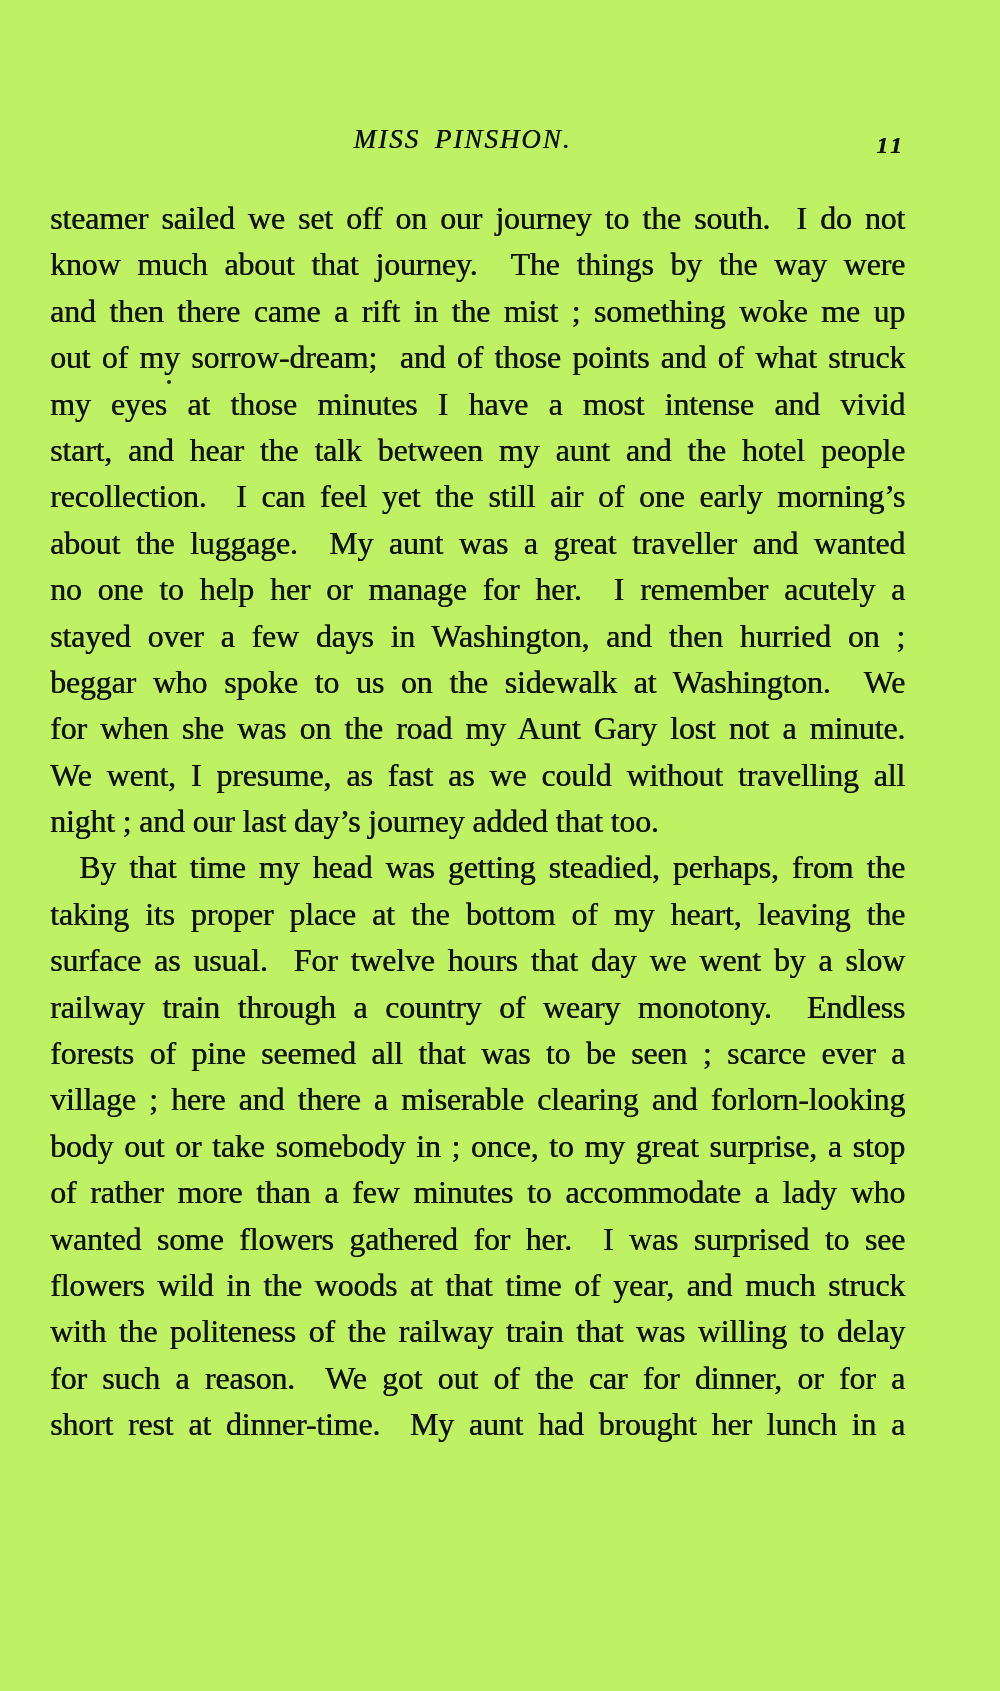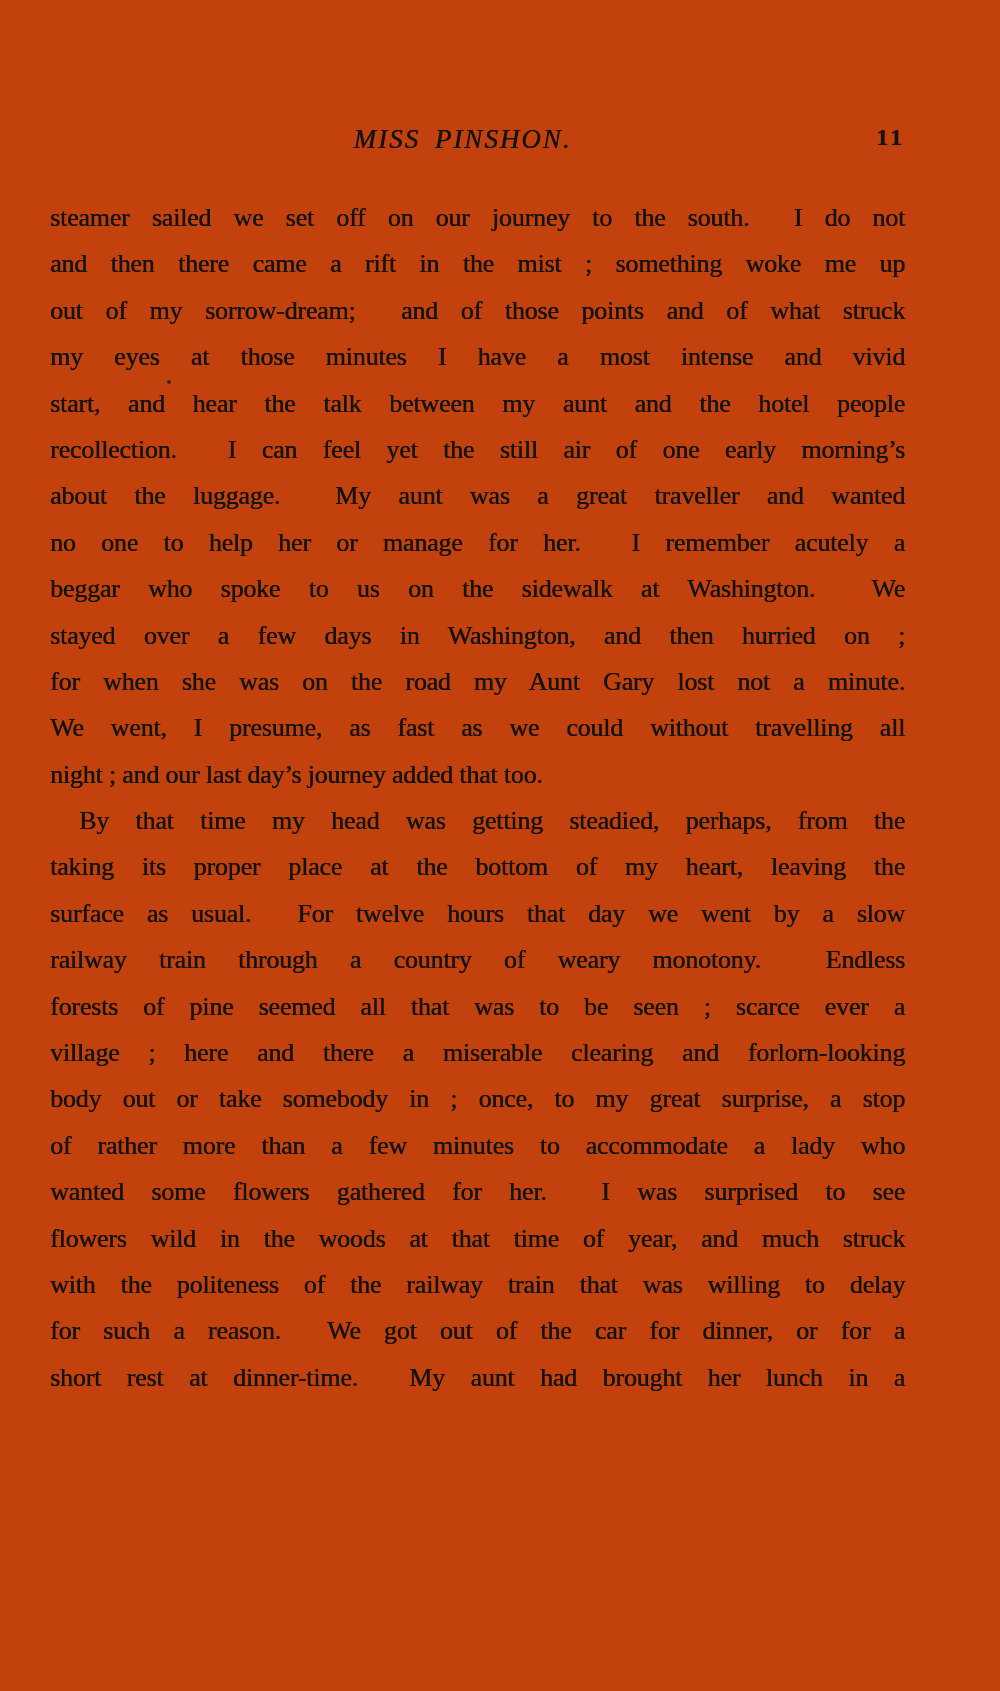--- a/index.html
+++ b/index.html
@@ -11,21 +11,21 @@
     width: 1000px;
     height: 1691px;
     position: relative;
     font-family: "Liberation Serif", serif;
     color: #131313;
     overflow: hidden;
   }
   .page {
     position: absolute;
     inset: 0;
-    background: #c2410c;
+    background: #bef264;
   }
   .running-head {
     position: absolute;
     left: 50px;
     top: 124px;
     width: 855px;
     height: 34px;
   }
   .head-title {
     position: absolute;
@@ -35,36 +35,37 @@
     font-style: italic;
     font-size: 27px;
     letter-spacing: 2px;
     word-spacing: 6px;
     text-shadow: 0.4px 0 0 currentColor;
     white-space: nowrap;
   }
   .folio {
     position: absolute;
     right: 0;
-    top: 0;
+    top: 8px;
     font-weight: bold;
     font-size: 24px;
     letter-spacing: 3px;
     text-shadow: 0.3px 0 0 currentColor;
+    font-style: italic;
   }
   .text-block {
     position: absolute;
     left: 50px;
     top: 195px;
     width: 855px;
   }
   .line {
     height: 46.4px;
     line-height: 46.4px;
-    font-size: 26px;
+    font-size: 32px;
     letter-spacing: -0.2px;
     text-align: justify;
     text-align-last: justify;
     white-space: normal;
     text-shadow: 0.45px 0 0 currentColor;
   }
   .line.para-end {
     text-align-last: left;
   }
   .line.indent {
@@ -85,29 +86,30 @@
 
 <div class="page">
 
   <div class="running-head">
     <span class="head-title">MISS PINSHON.</span>
     <span class="folio">11</span>
   </div>
 
   <div class="text-block">
     <div class="line">steamer sailed we set off on our journey to the south.&nbsp; I do not</div>
+    <div class="line">know much about that journey.&nbsp; The things by the way were</div>
     <div class="line">and then there came a rift in the mist ; something woke me up</div>
     <div class="line">out of my sorrow-dream;&nbsp; and of those points and of what struck</div>
     <div class="line">my eyes at those minutes I have a most intense and vivid</div>
     <div class="line">start, and hear the talk between my aunt and the hotel people</div>
     <div class="line">recollection.&nbsp; I can feel yet the still air of one early morning’s</div>
     <div class="line">about the luggage.&nbsp; My aunt was a great traveller and wanted</div>
     <div class="line">no one to help her or manage for her.&nbsp; I remember acutely a</div>
+    <div class="line">stayed over a few days in Washington, and then hurried on ;</div>
     <div class="line">beggar who spoke to us on the sidewalk at Washington.&nbsp; We</div>
-    <div class="line">stayed over a few days in Washington, and then hurried on ;</div>
     <div class="line">for when she was on the road my Aunt Gary lost not a minute.</div>
     <div class="line">We went, I presume, as fast as we could without travelling all</div>
     <div class="line para-end">night ; and our last day’s journey added that too.</div>
 
     <div class="line indent">By that time my head was getting steadied, perhaps, from the</div>
     <div class="line">taking its proper place at the bottom of my heart, leaving the</div>
     <div class="line">surface as usual.&nbsp; For twelve hours that day we went by a slow</div>
     <div class="line">railway train through a country of weary monotony.&nbsp; Endless</div>
     <div class="line">forests of pine seemed all that was to be seen ; scarce ever a</div>
     <div class="line">village ; here and there a miserable clearing and forlorn-looking</div>

